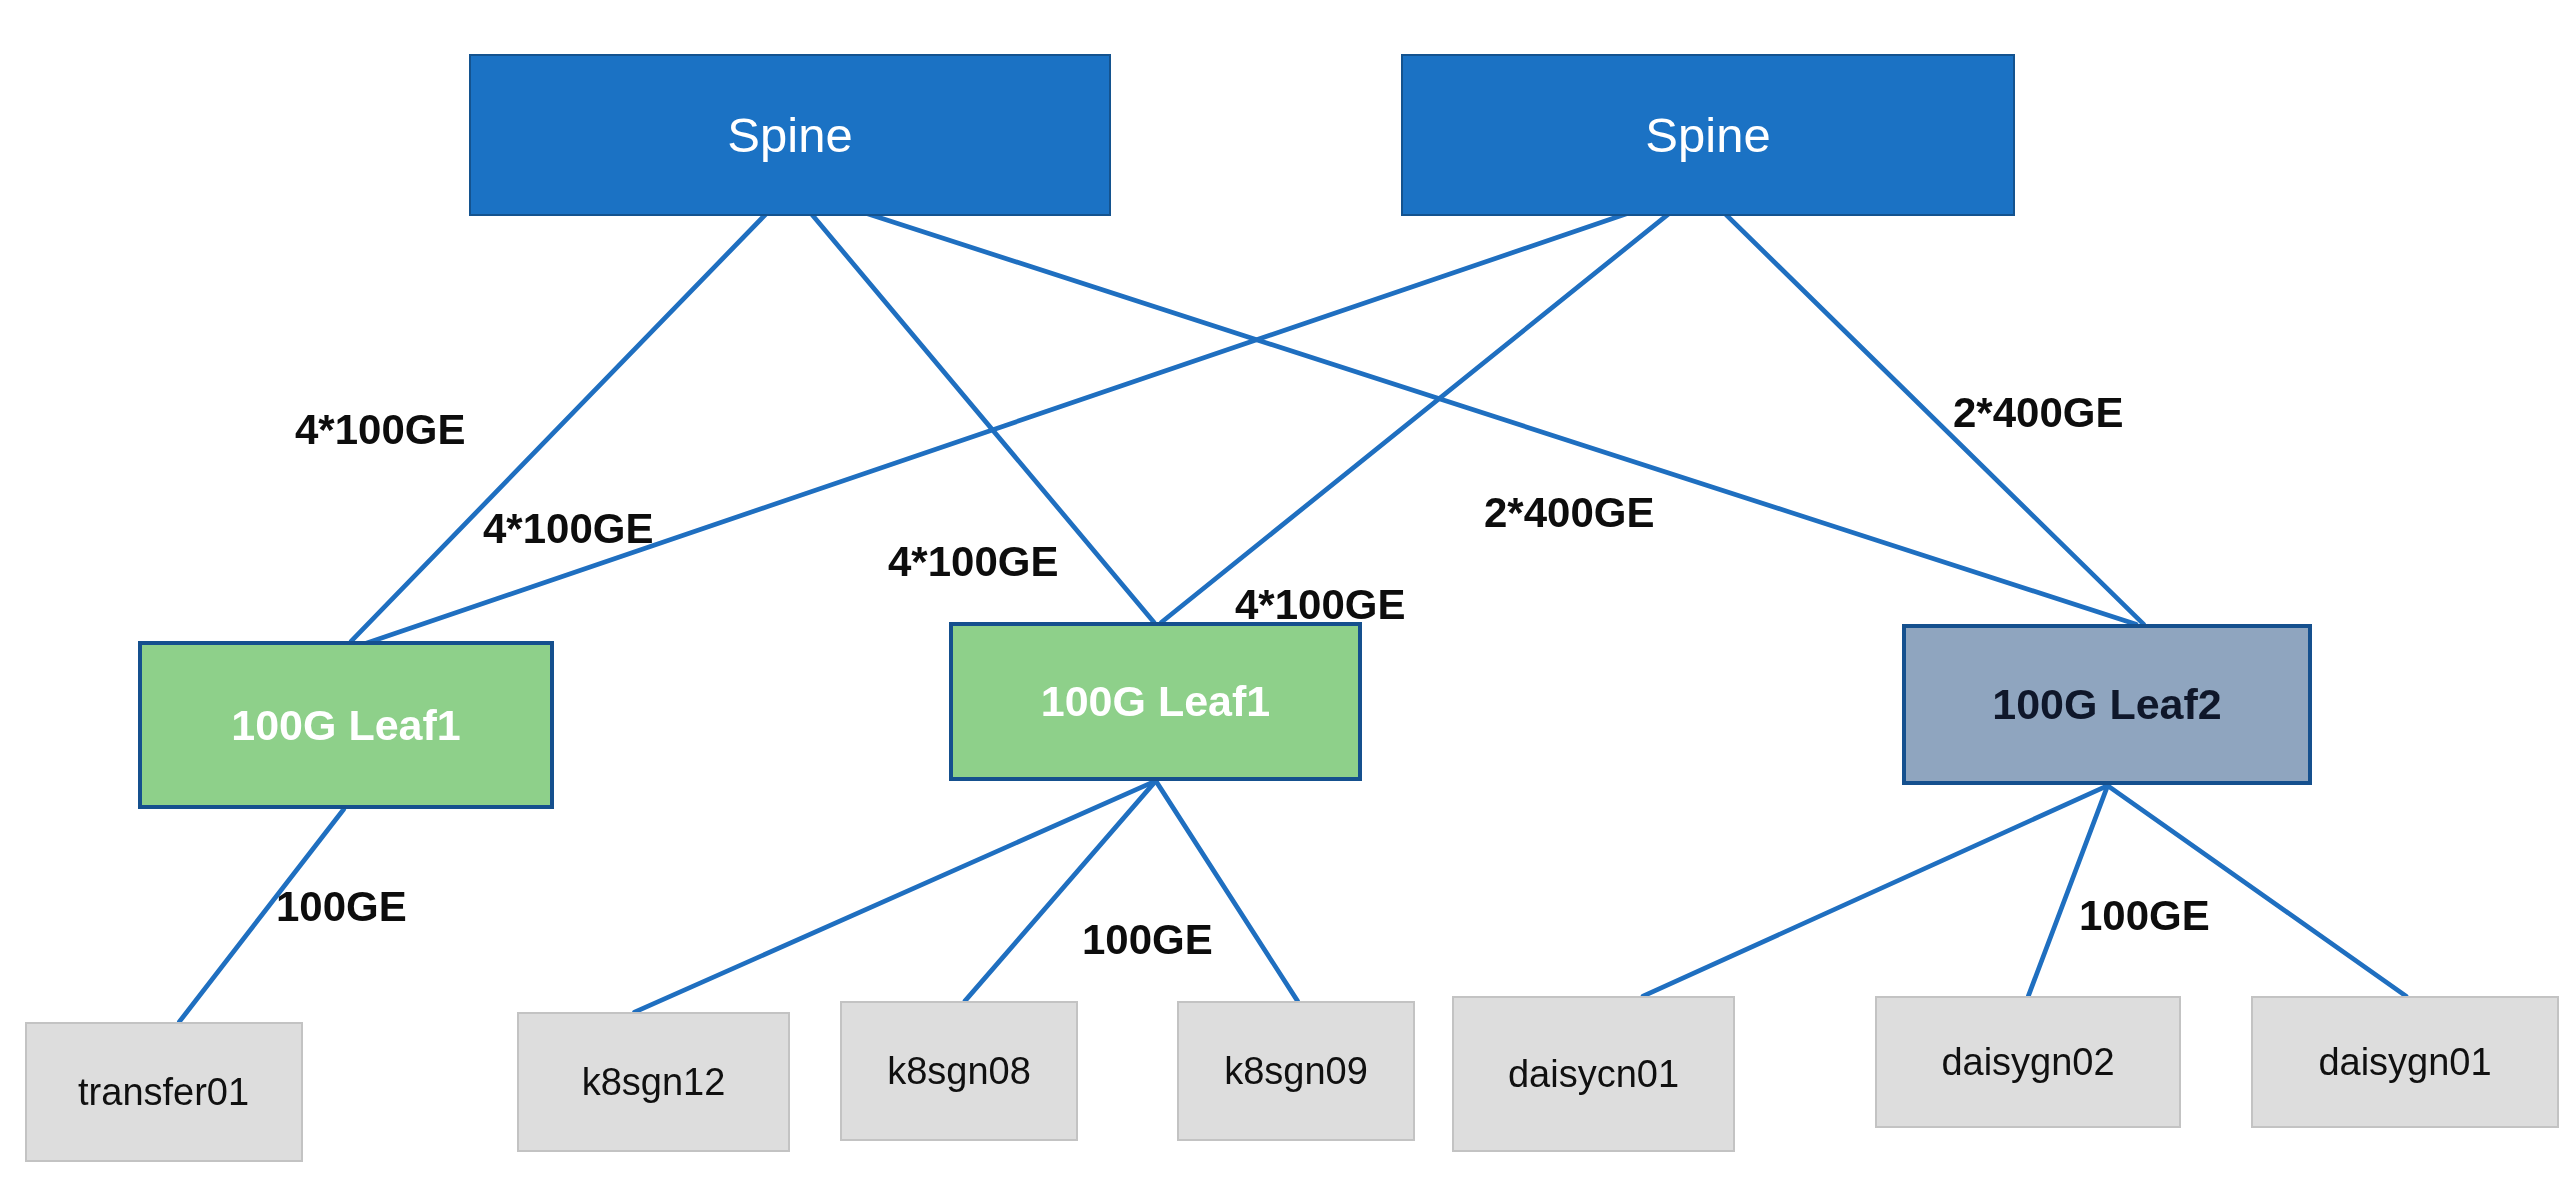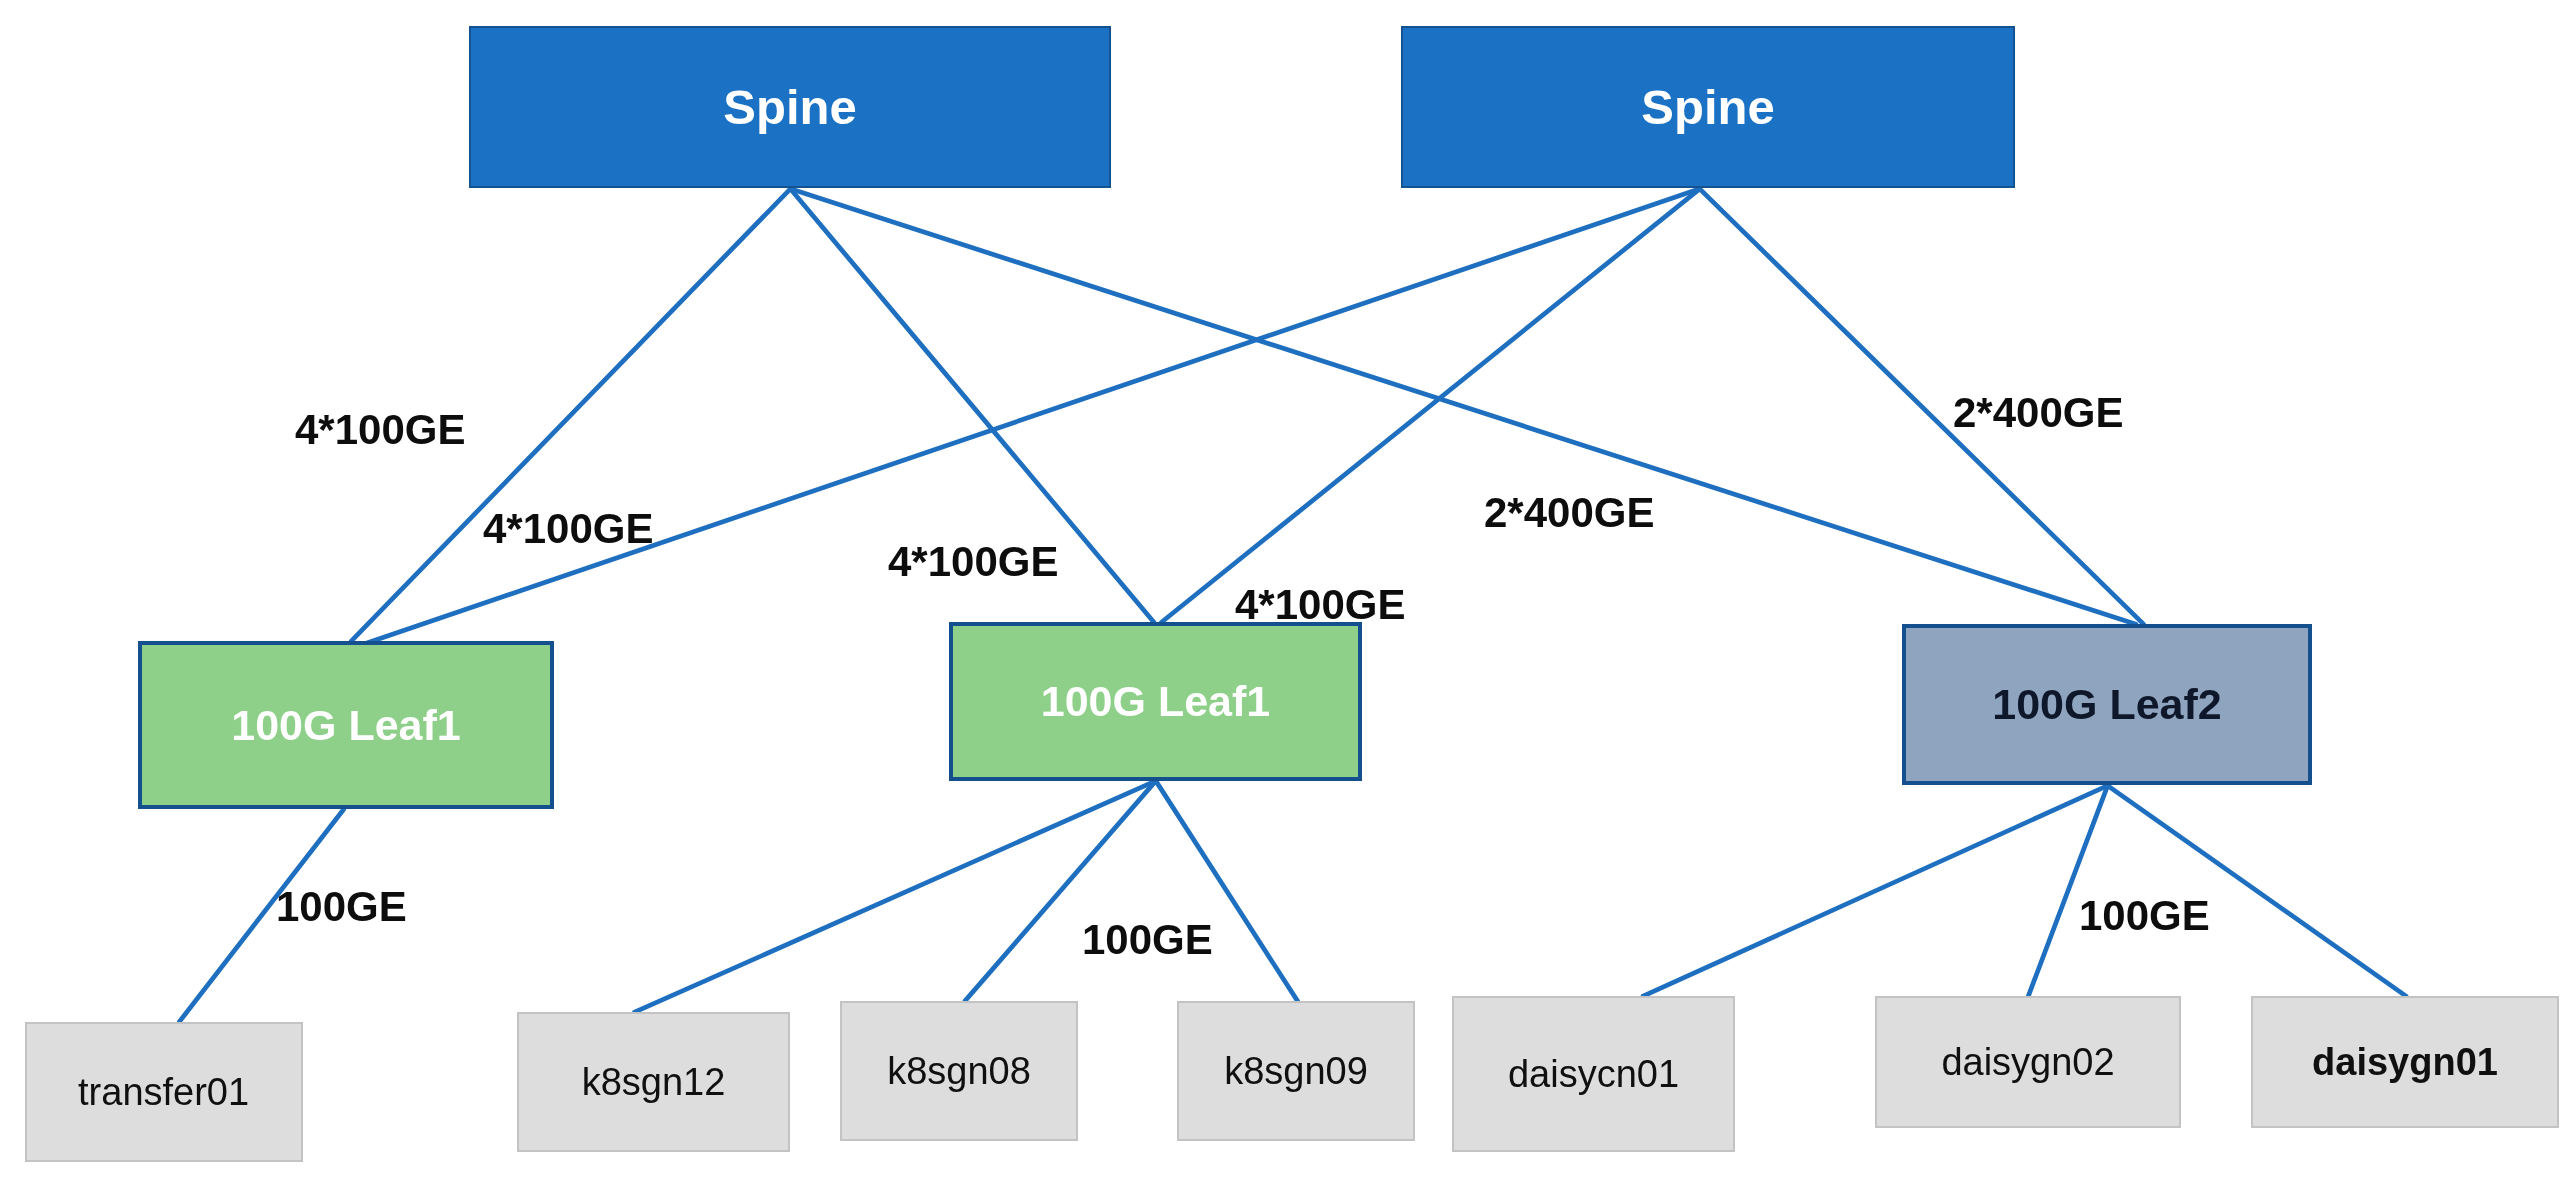--- a/index.html
+++ b/index.html
@@ -33,21 +33,22 @@
     align-items: center;
     justify-content: center;
     text-align: center;
     white-space: nowrap;
   }
   .node-spine {
     background: #1B72C4;
     border: 2.8px solid #14538F;
     color: #ffffff;
     font-size: 49px;
-    font-weight: bold;
+    font-weight: normal;
+    margin-top: 28px;
   }
   .node-leaf-green {
     background: #8ED08A;
     border: 4.7px solid #15508E;
     color: #ffffff;
     font-size: 43px;
     font-weight: bold;
   }
   .node-leaf-gray {
     background: #8FA5BF;
@@ -120,21 +121,21 @@
       </div>
       <div class="node node-server" style="left: 1177px; top: 1001px; width: 238px; height: 140px;">
         <span>k8sgn09</span>
       </div>
       <div class="node node-server" style="left: 1452px; top: 996px; width: 283px; height: 156px;">
         <span>daisycn01</span>
       </div>
       <div class="node node-server" style="left: 1875px; top: 996px; width: 306px; height: 132px;">
         <span>daisygn02</span>
       </div>
-      <div class="node node-server" style="left: 2251px; top: 996px; width: 308px; height: 132px; font-weight: bold;">
+      <div class="node node-server" style="left: 2251px; top: 996px; width: 308px; height: 132px;">
         <span>daisygn01</span>
       </div>
     </div>
   <div id="label-layer">
       <div class="edge-label" style="left: 295px; top: 406px;">4*100GE</div>
       <div class="edge-label" style="left: 483px; top: 505px;">4*100GE</div>
       <div class="edge-label" style="left: 888px; top: 538px;">4*100GE</div>
       <div class="edge-label" style="left: 1235px; top: 581px;">4*100GE</div>
       <div class="edge-label" style="left: 1953px; top: 389px;">2*400GE</div>
       <div class="edge-label" style="left: 1484px; top: 489px;">2*400GE</div>

